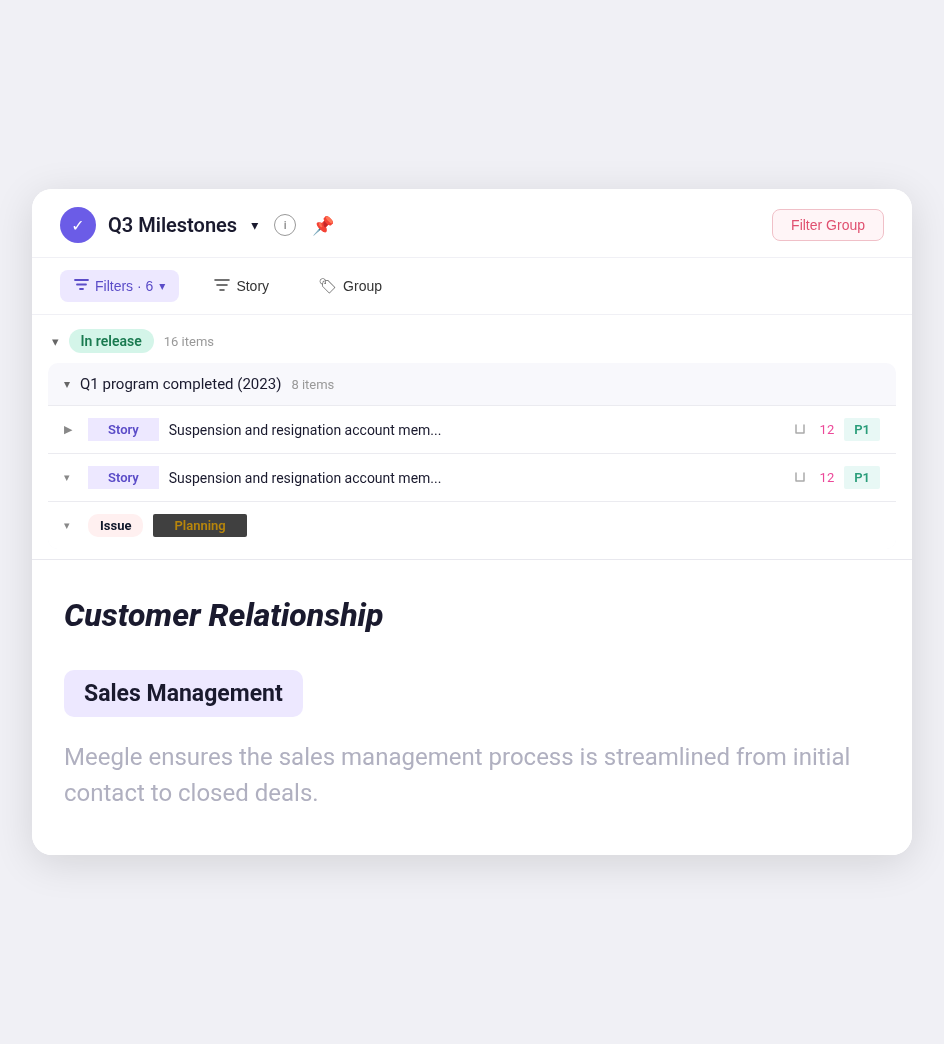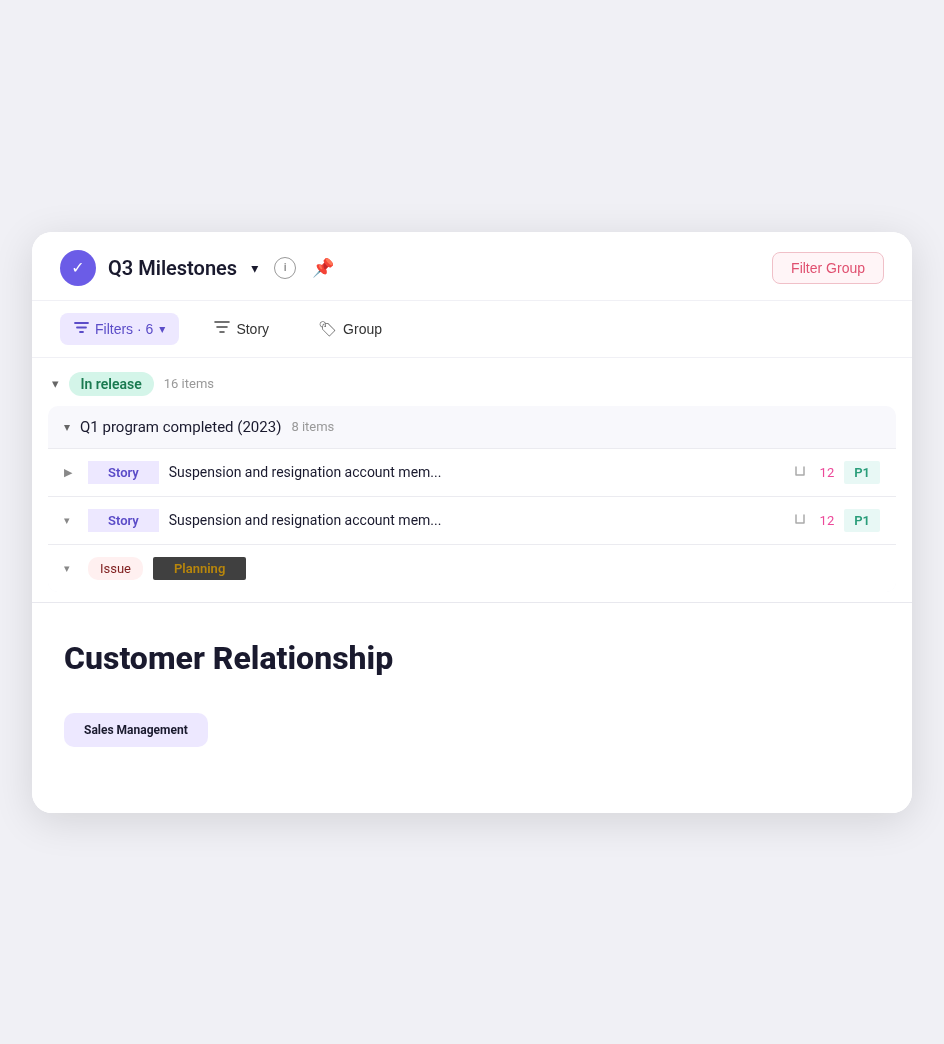--- a/index.html
+++ b/index.html
@@ -205,25 +205,25 @@
       background: #ede8ff;
       color: #5b4cc8;
       padding: 4px 20px;
       border-radius: 0;
       font-size: 13px;
       font-weight: 600;
       white-space: nowrap;
     }
     .issue-badge {
       background: #fff0f0;
-      color: #7f1d1d;
+      color: #0f172a;
       padding: 4px 12px;
       border-radius: 10px;
       font-size: 13px;
-      font-weight: 400;
+      font-weight: 700;
       white-space: nowrap;
     }
     .item-title {
       flex: 1;
       font-size: 14px;
       color: #1a1a2e;
       white-space: nowrap;
       overflow: hidden;
       text-overflow: ellipsis;
     }
@@ -260,28 +260,29 @@
     
     .bottom-panel {
       padding: 36px 32px 44px 32px;
       background: #ffffff;
     }
     .customer-title {
       font-size: 32px;
       font-weight: 800;
       color: #1a1a2e;
       margin-bottom: 36px;
+      font-style: italic;
     }
     .sales-tag {
       display: inline-block;
       background: #ede8ff;
       color: #1a1a2e;
       padding: 10px 20px;
       border-radius: 10px;
-      font-size: 12px;
+      font-size: 23px;
       font-weight: 700;
       margin-bottom: 22px;
     }
     .description-text {
       font-size: 24px;
       color: #b0b0c0;
       line-height: 1.5;
       font-weight: 400;
     }
   </style>
@@ -376,15 +377,16 @@
           <span class="planning-badge">Planning</span>
         </div>
 
       </div>
     </div>
   </div>
 
   <div class="bottom-panel">
     <h1 class="customer-title">Customer Relationship</h1>
     <div class="sales-tag">Sales Management</div>
+    <p class="description-text">Meegle ensures the sales management process is streamlined from initial contact to closed deals.</p>
   </div>
 
 </div>
 
 </body></html>

